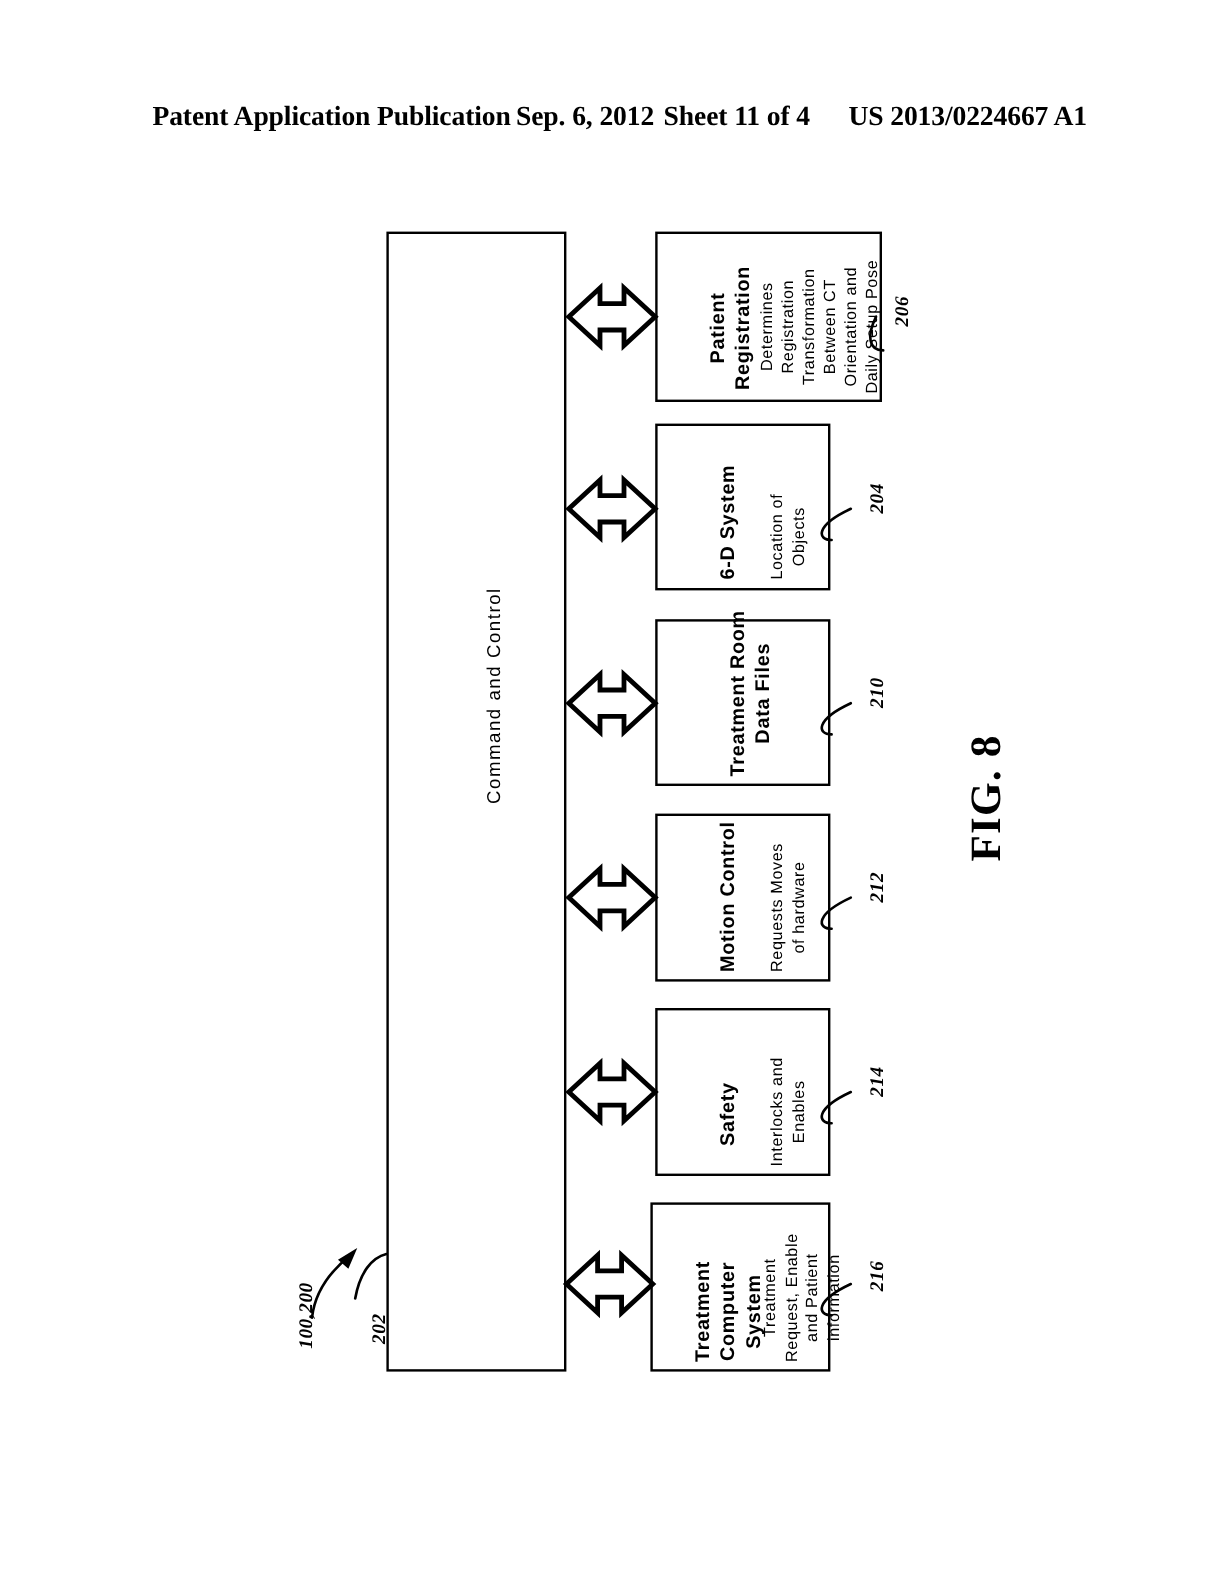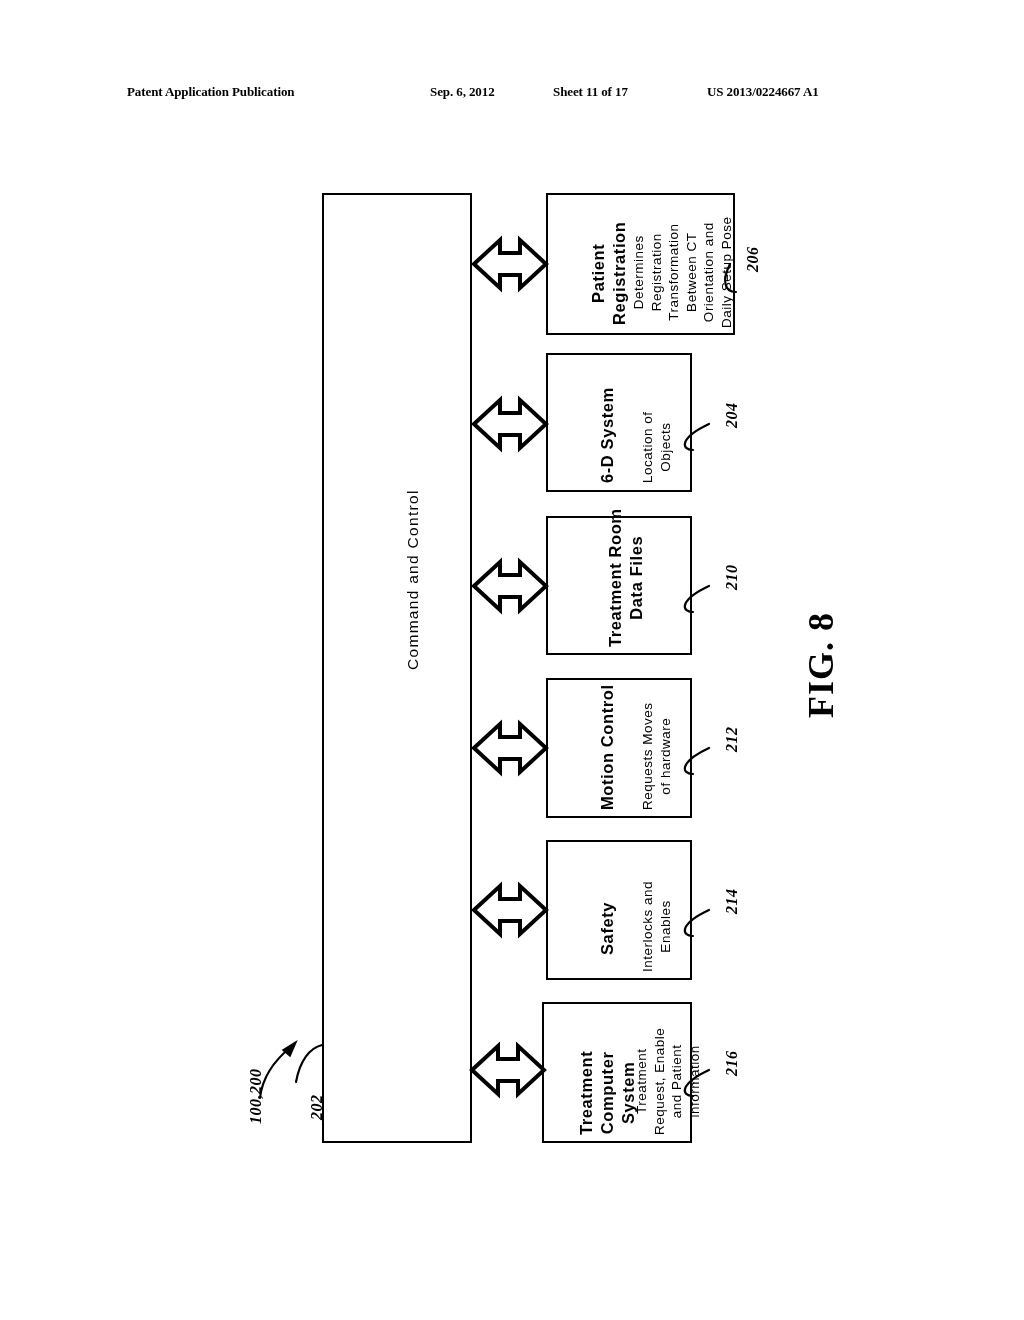--- a/index.html
+++ b/index.html
@@ -19,21 +19,21 @@
 
   
   #page-header {
     position: absolute;
     top: 84px;
     left: 0;
     width: 944px;
     height: 30px;
     font-family: "Liberation Serif", serif;
     font-weight: bold;
-    font-size: 13px;
+    font-size: 23px;
     letter-spacing: -0.1px;
     white-space: nowrap;
   }
   #page-header .hdr-seg {
     position: absolute;
     top: 0;
   }
   #hdr-pub   { left: 127px; }
   #hdr-date  { left: 430px; }
   #hdr-sheet { left: 553px; }
@@ -135,21 +135,21 @@
     height: 1320px;
     pointer-events: none;
   }
 </style>
 </head>
 <body>
 
 <div id="page-header">
   <span class="hdr-seg" id="hdr-pub">Patent Application Publication</span>
   <span class="hdr-seg" id="hdr-date">Sep. 6, 2012</span>
-  <span class="hdr-seg" id="hdr-sheet">Sheet 11 of 17</span>
+  <span class="hdr-seg" id="hdr-sheet">Sheet 11 of 4</span>
   <span class="hdr-seg" id="hdr-num">US 2013/0224667 A1</span>
 </div>
 
 <div id="figure">
 
   <div id="cc-box"></div>
   <div id="cc-box-label">Command and Control</div>
 
   <div class="module-box" style="left:546px; top:193px; width:189px; height:142px;"></div>
   <div class="module-title" style="left:588px; top:325px;">

